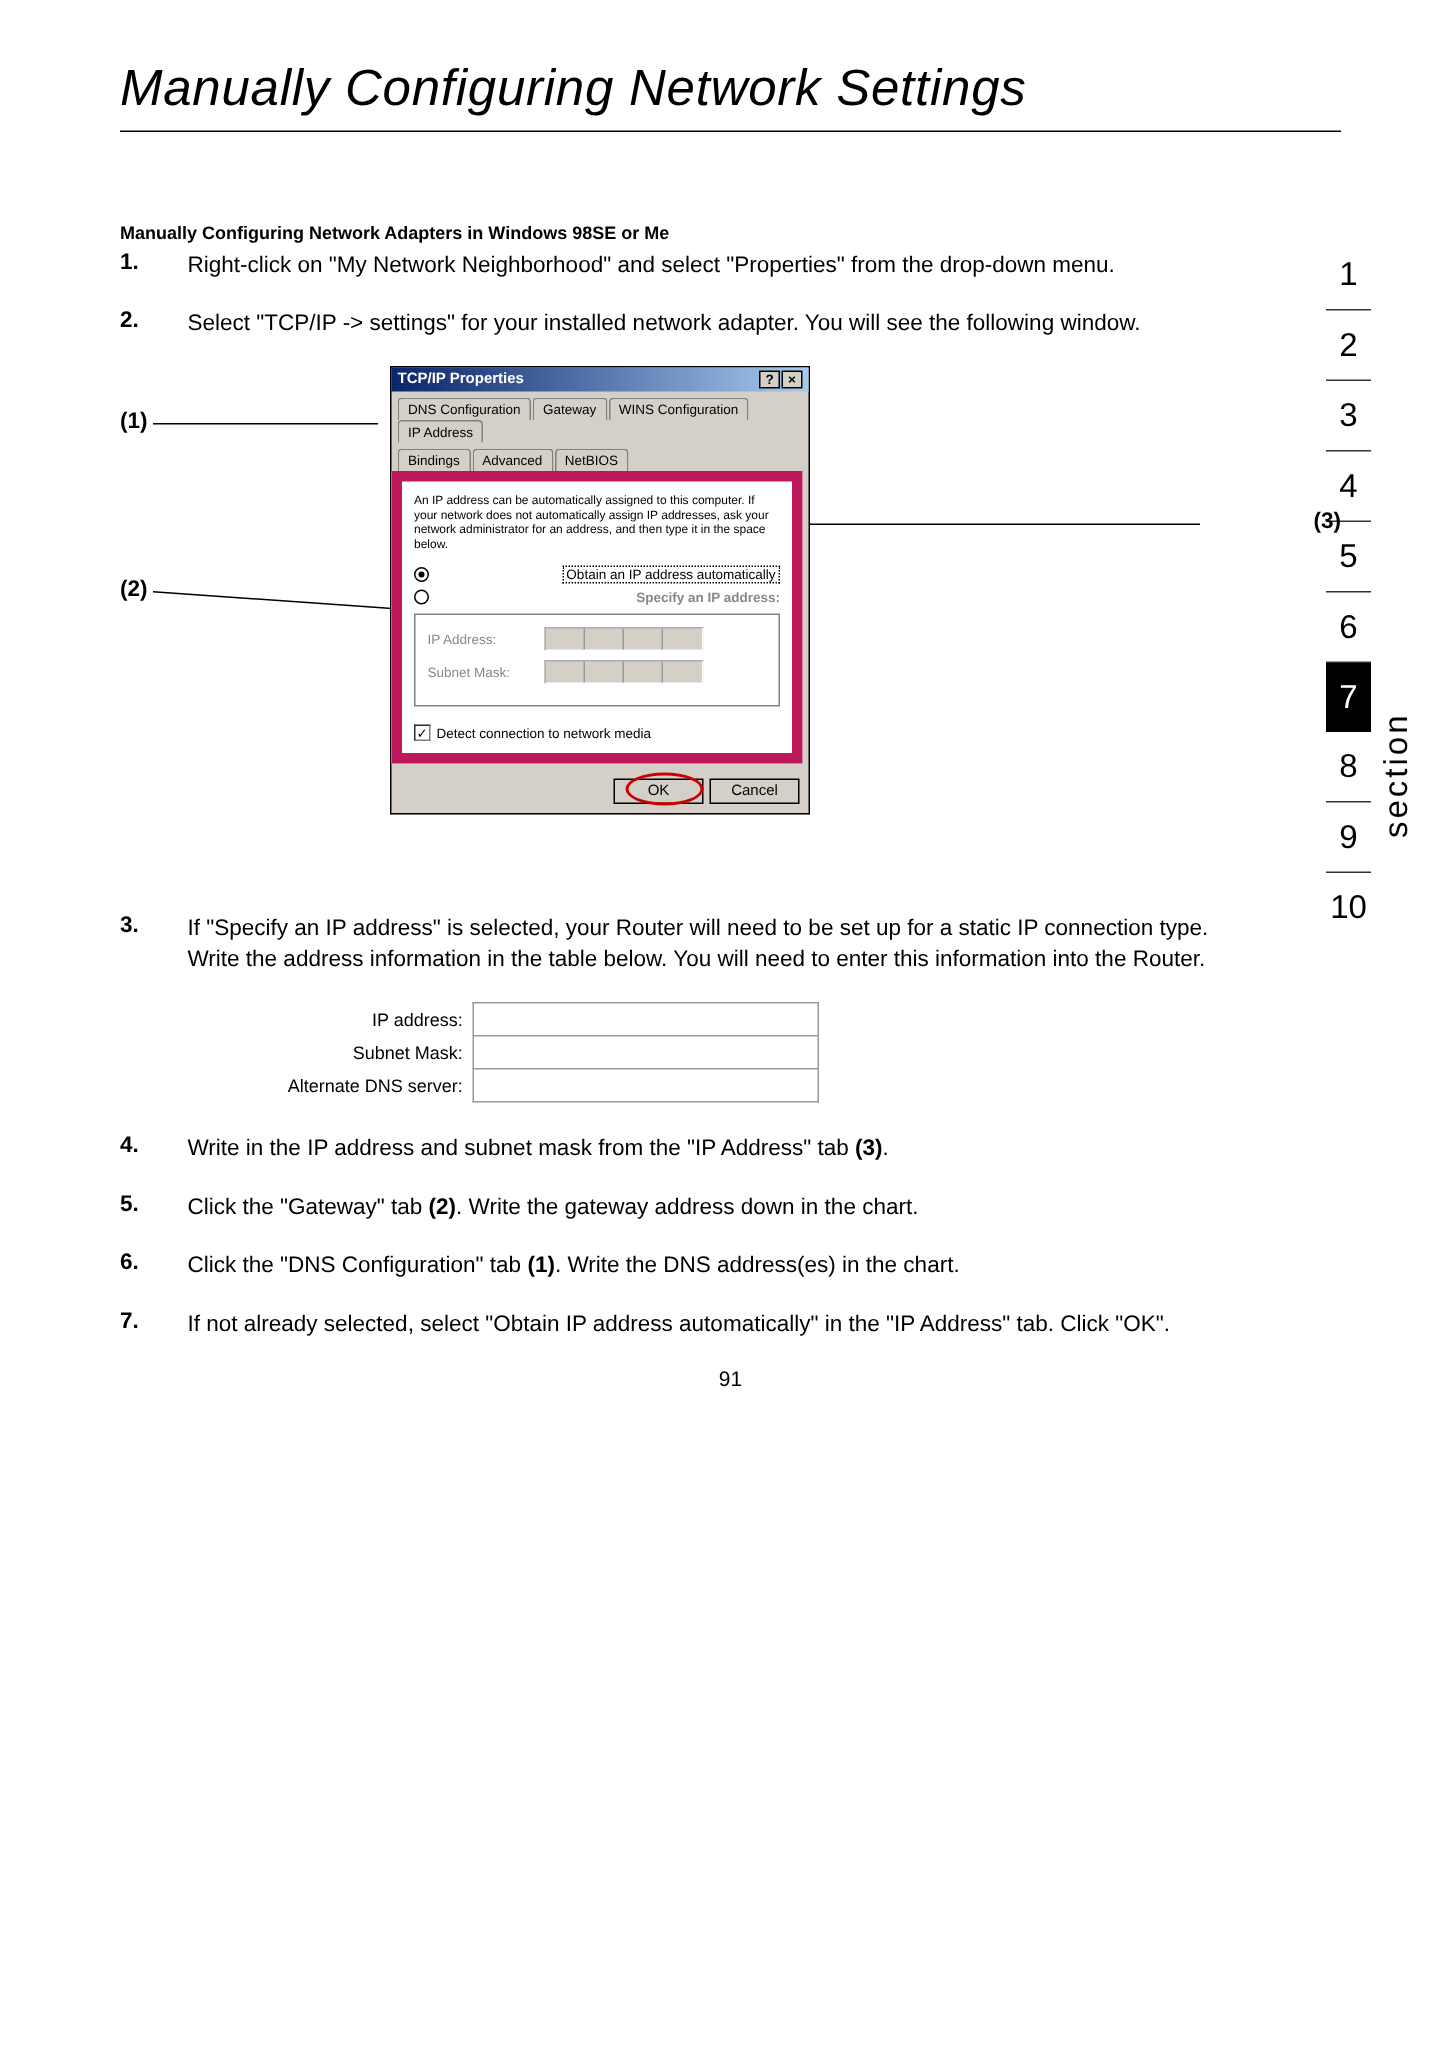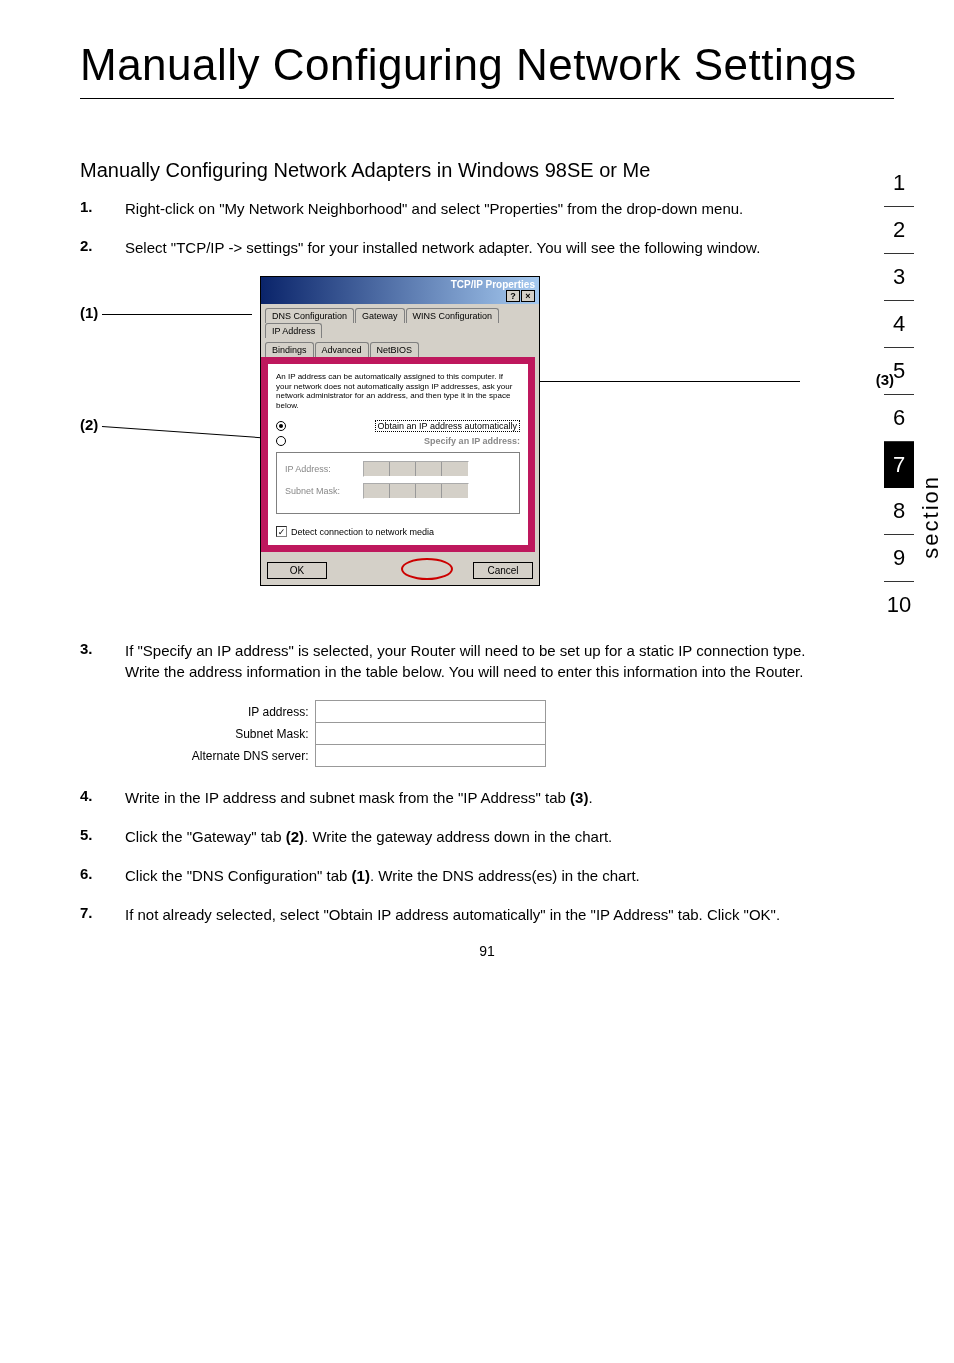--- a/index.html
+++ b/index.html
@@ -6,24 +6,25 @@
     body {
       font-family: Arial, Helvetica, sans-serif;
       background: #fff;
       width: 954px;
       margin: 0 auto;
       color: #000;
       padding: 40px 60px 40px 80px;
       position: relative;
     }
     .page-title {
-      font-size: 44px;
+      font-size: 34px;
       font-weight: 300;
       letter-spacing: 0.5px;
       margin-bottom: 8px;
+      font-style: italic;
     }
     .title-rule {
       border: none;
       border-top: 1px solid #000;
       margin-bottom: 60px;
     }
     .section-nav {
       position: absolute;
       right: 30px;
       top: 160px;
@@ -48,23 +49,23 @@
       right: 10px;
       top: 475px;
       writing-mode: vertical-rl;
       text-orientation: mixed;
       font-size: 22px;
       letter-spacing: 2px;
       font-weight: 300;
       transform: rotate(180deg);
     }
     .subhead {
-      font-size: 20px;
-      font-weight: normal;
-      margin-bottom: 16px;
+      font-size: 12px;
+      font-weight: bold;
+      margin-bottom: 4px;
     }
     .numbered-list {
       list-style: none;
       counter-reset: item;
       padding-right: 80px;
     }
     .numbered-list > li {
       margin-bottom: 18px;
       display: flex;
       font-size: 15px;
@@ -108,22 +109,21 @@
       background: #d4d0c8;
       border: 1px solid #000;
     }
     .win-titlebar {
       background: linear-gradient(to right, #0a246a, #a6caf0);
       color: #fff;
       font-weight: bold;
       padding: 2px 4px;
       display: flex;
       justify-content: space-between;
-      align-items: flex-end;
-      flex-direction: column;
+      align-items: flex-start;
     }
     .win-titlebar .btns { display: flex; gap: 1px; }
     .win-titlebar .btn {
       width: 14px; height: 12px; background: #d4d0c8;
       border: 1px solid #000; font-size: 9px; color: #000;
       text-align: center; line-height: 10px; font-weight: bold;
     }
     .tab-row {
       display: flex;
       flex-wrap: wrap;
@@ -176,21 +176,21 @@
     }
     .ip-seg { width: 26px; border-right: 1px solid #999; }
     .ip-seg:last-child { border-right: none; }
     .chk-row { display: flex; align-items: center; gap: 4px; margin-top: 12px; font-size: 9px; }
     .chk {
       width: 11px; height: 11px; background: #fff;
       border: 1px inset #808080;
       display: inline-flex; align-items: center; justify-content: center;
       font-size: 9px;
     }
-    .dlg-btns { display: flex; justify-content: space-between; gap: 4px; padding: 6px; }
+    .dlg-btns { display: flex; justify-content: flex-end; gap: 4px; padding: 6px; margin-left: 16px; }
     .dlg-btn {
       width: 60px; padding: 2px 0;
       background: #d4d0c8;
       border: 1px solid #000;
       font-size: 10px;
       text-align: center;
     }
     .oval { 
       position: absolute;
       border: 2px solid #c00;

